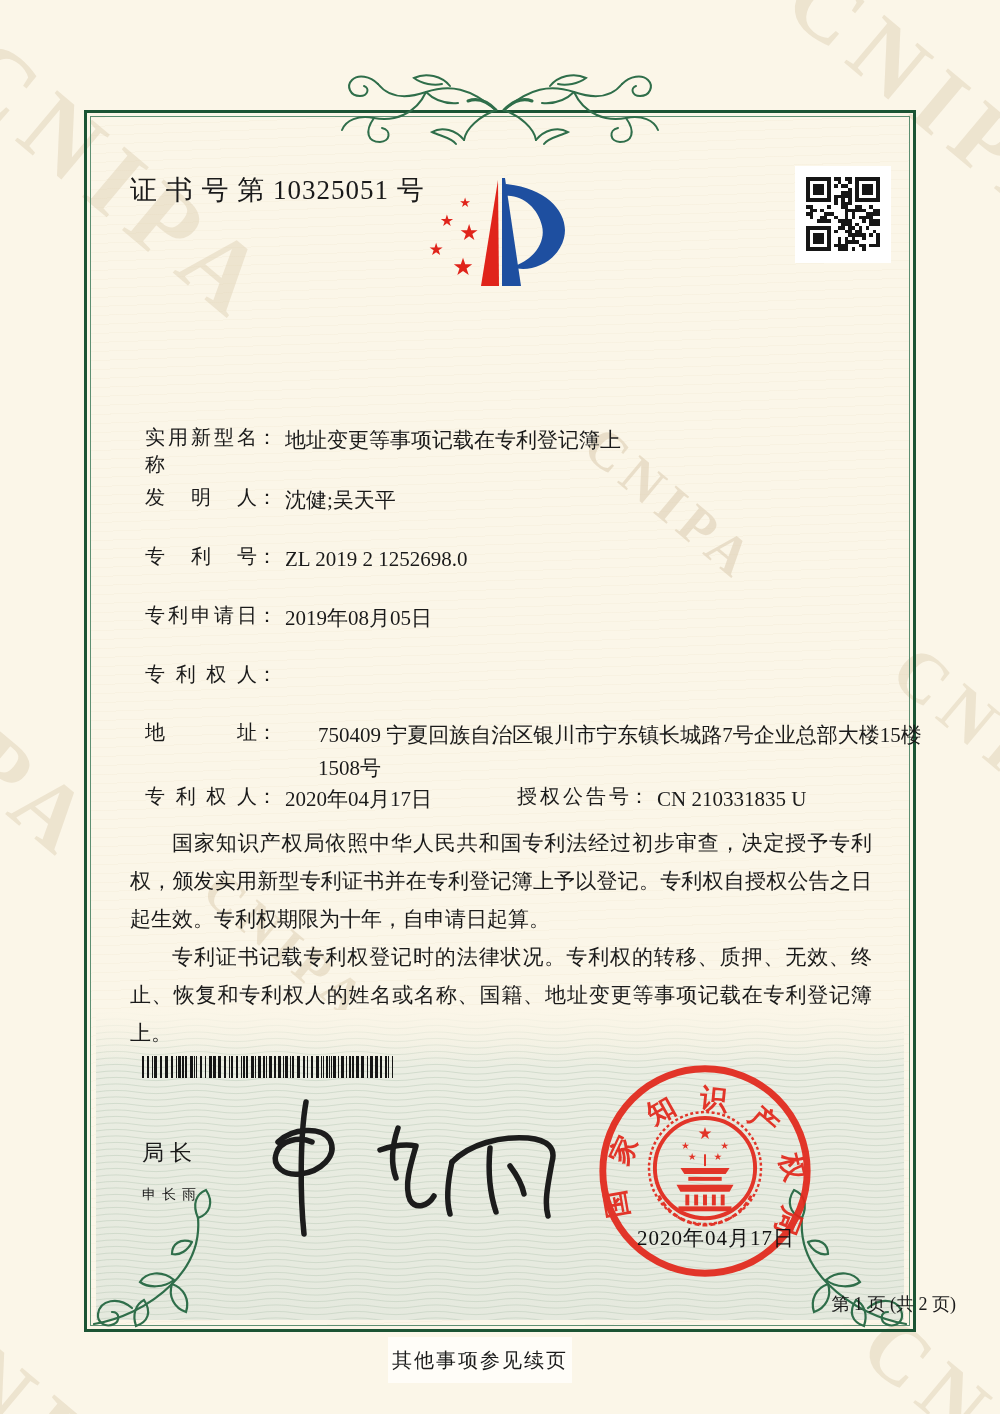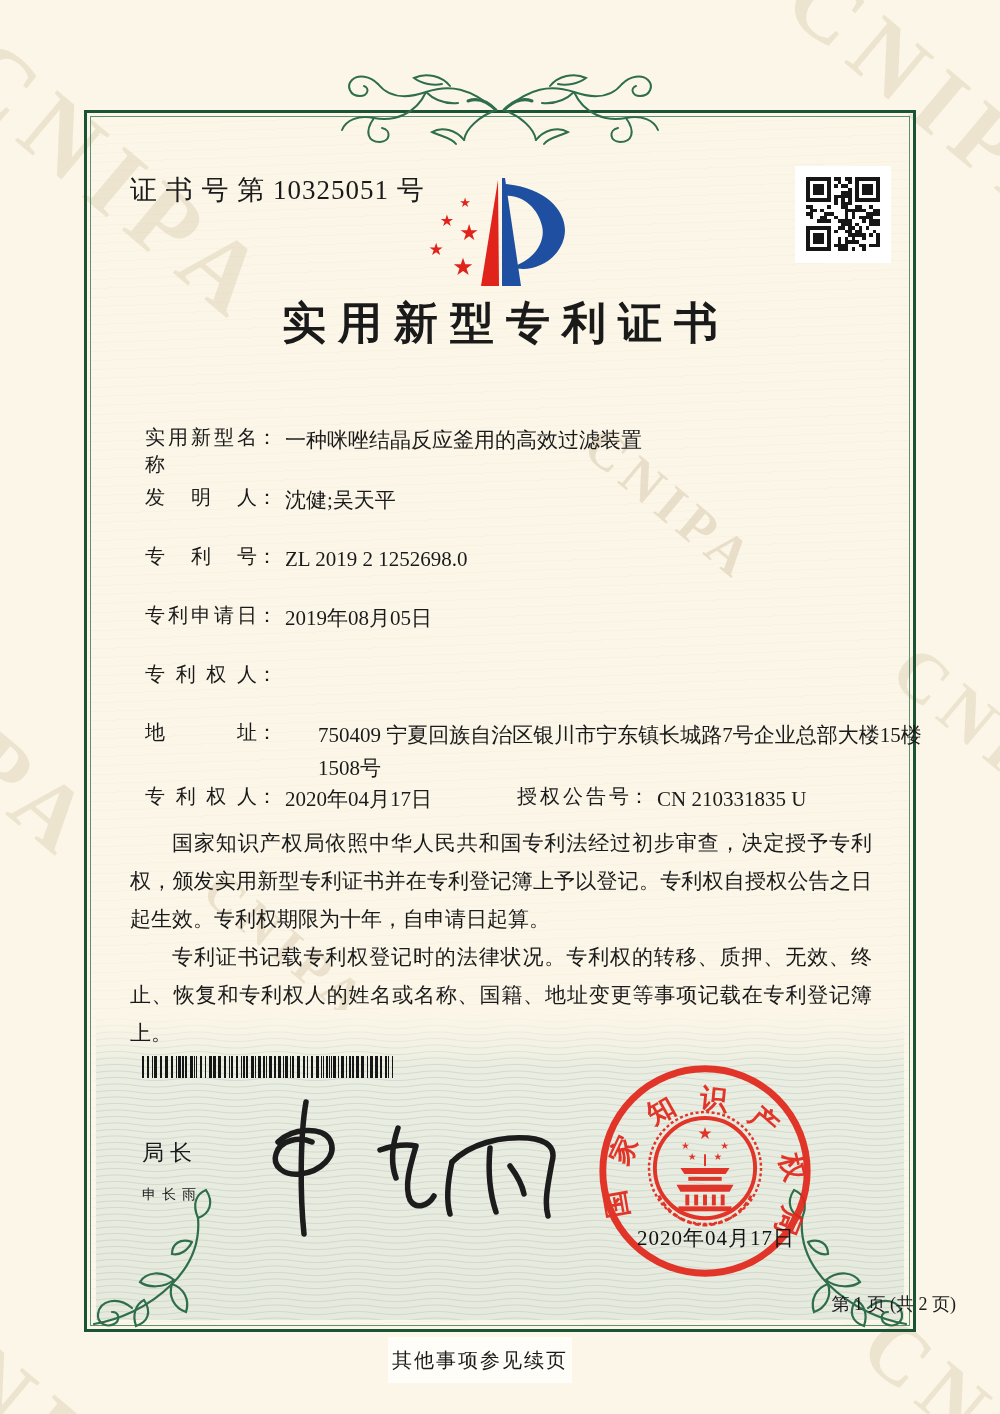--- a/index.html
+++ b/index.html
@@ -655,26 +655,25 @@
     <text x="41" y="37" font-size="13" fill="#e0241b" text-anchor="middle">★</text>
     <text x="23" y="56" font-size="16" fill="#e0241b" text-anchor="middle">★</text>
     <text x="45" y="70" font-size="22" fill="#e0241b" text-anchor="middle">★</text>
     <text x="12" y="85" font-size="17" fill="#e0241b" text-anchor="middle">★</text>
     <text x="39" y="105" font-size="24" fill="#e0241b" text-anchor="middle">★</text>
     <path d="M74,10 L57,116 L75,116 Z" fill="#e0241b"></path>
     <path d="M78,8 L78,116 L97,116 L81,8 Z" fill="#1e4fa0"></path>
     <path d="M82,14 C124,18 146,44 140,68 C134,92 106,104 88,97 C110,90 122,72 118,56 C114,38 98,24 80,26 Z" fill="#1e4fa0"></path>
   </svg>
 
-  <div class="title">实用新型专利证书</div>
 
   <div class="field-row row-1">
     <span class="f-label">实用新型名称</span>
       <span class="f-colon">：</span>
-    <span class="f-value">一种咪唑结晶反应釜用的高效过滤装置</span>
+    <span class="f-value">地址变更等事项记载在专利登记簿上</span>
   </div>
   <div class="field-row row-2">
     <span class="f-label">发明人</span>
       <span class="f-colon">：</span>
     <span class="f-value">沈健;吴天平</span>
   </div>
   <div class="field-row row-3">
     <span class="f-label">专利号</span>
       <span class="f-colon">：</span>
     <span class="f-value">ZL 2019 2 1252698.0</span>

